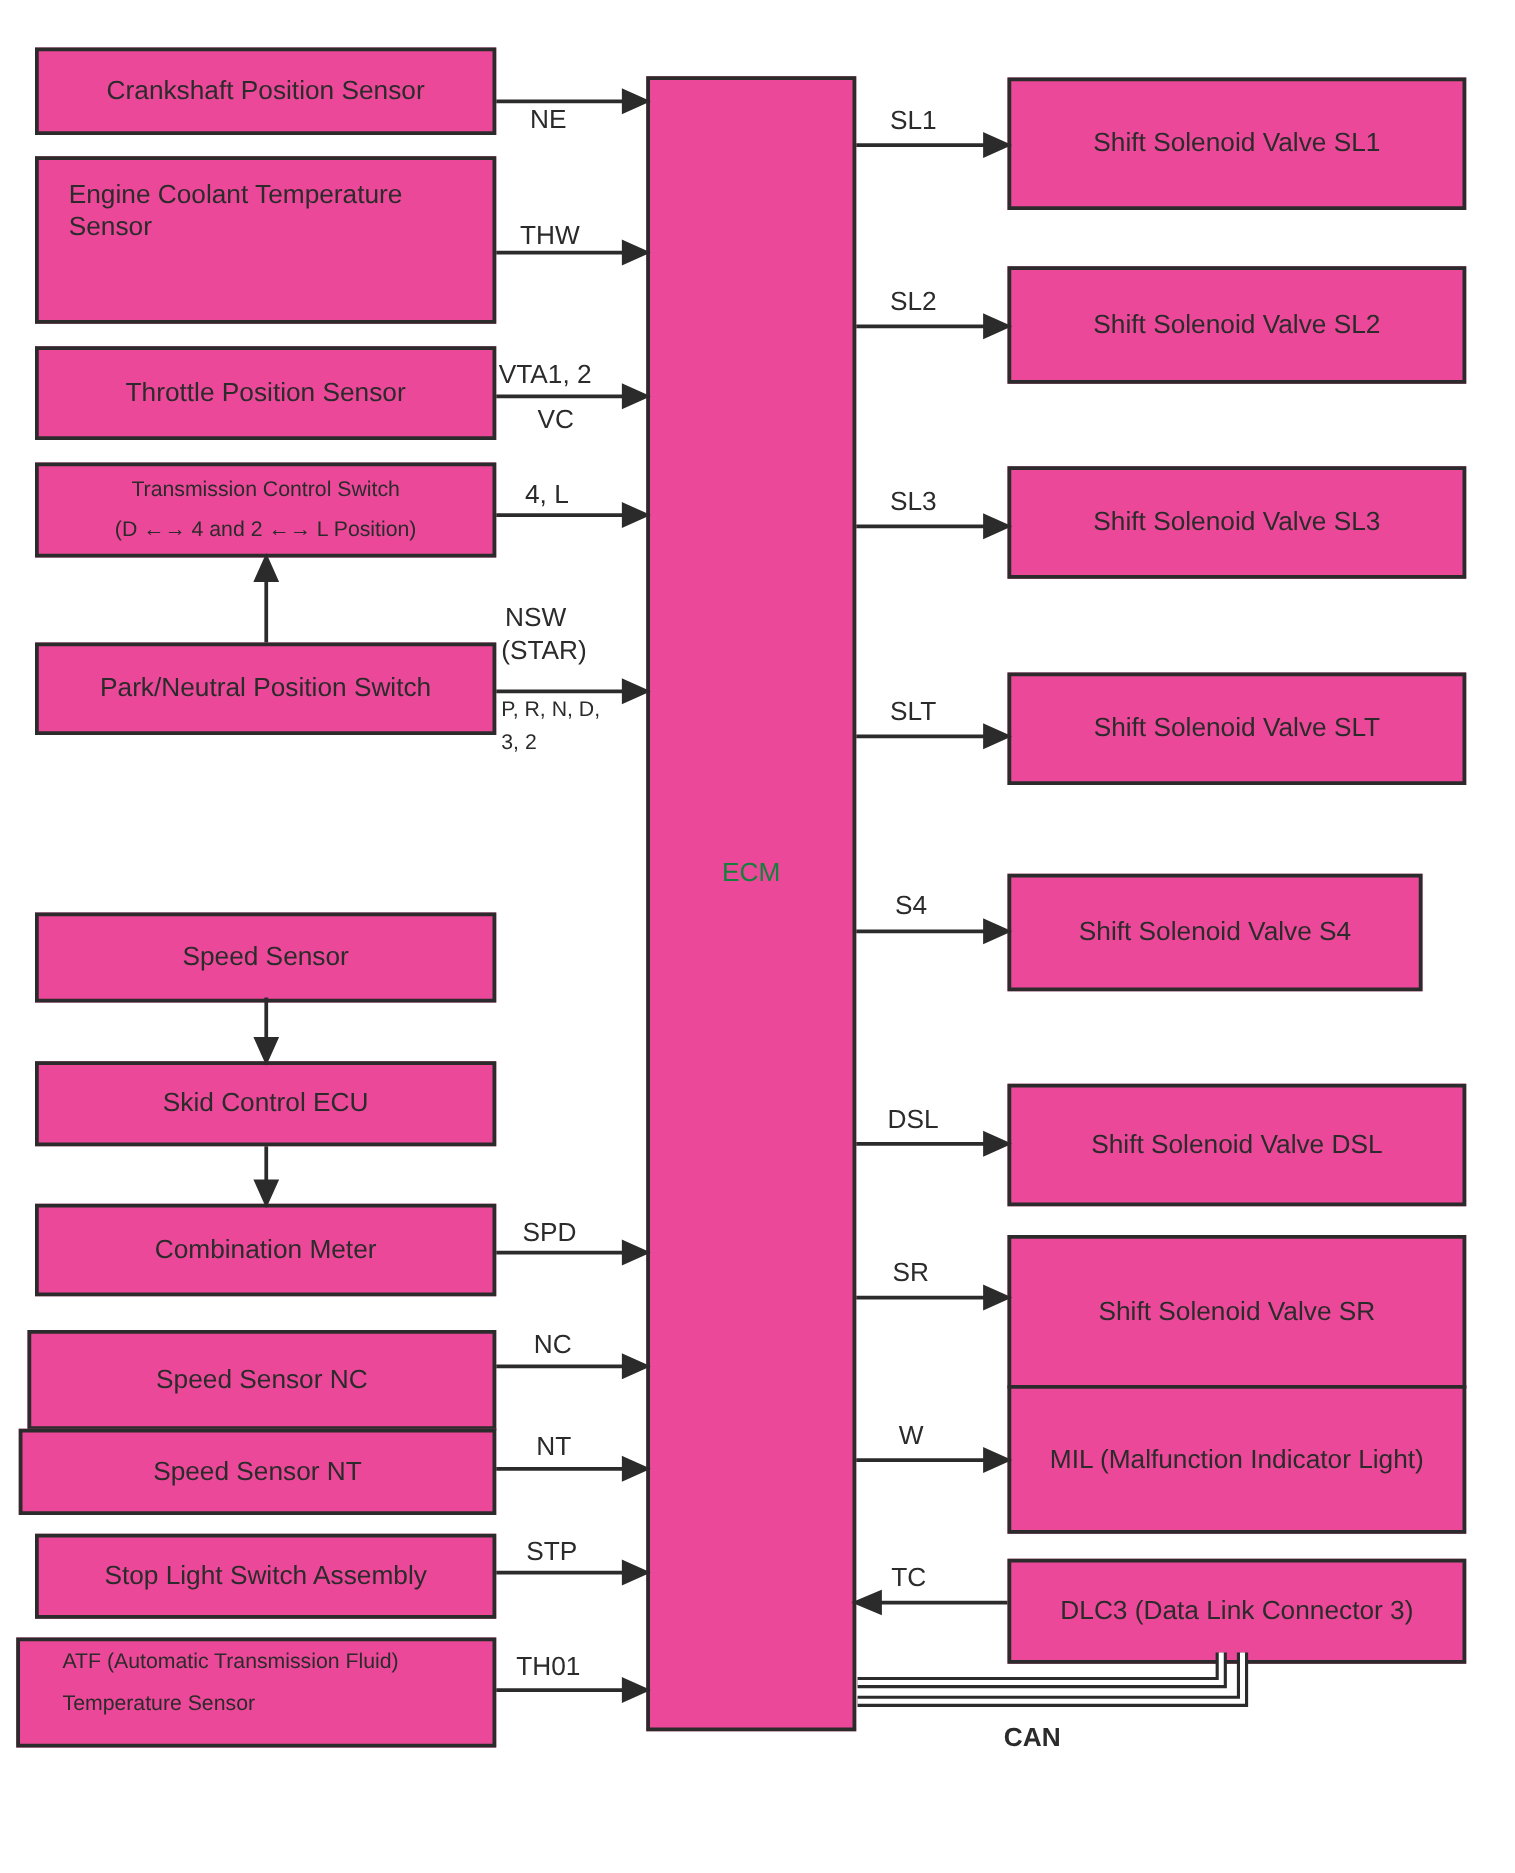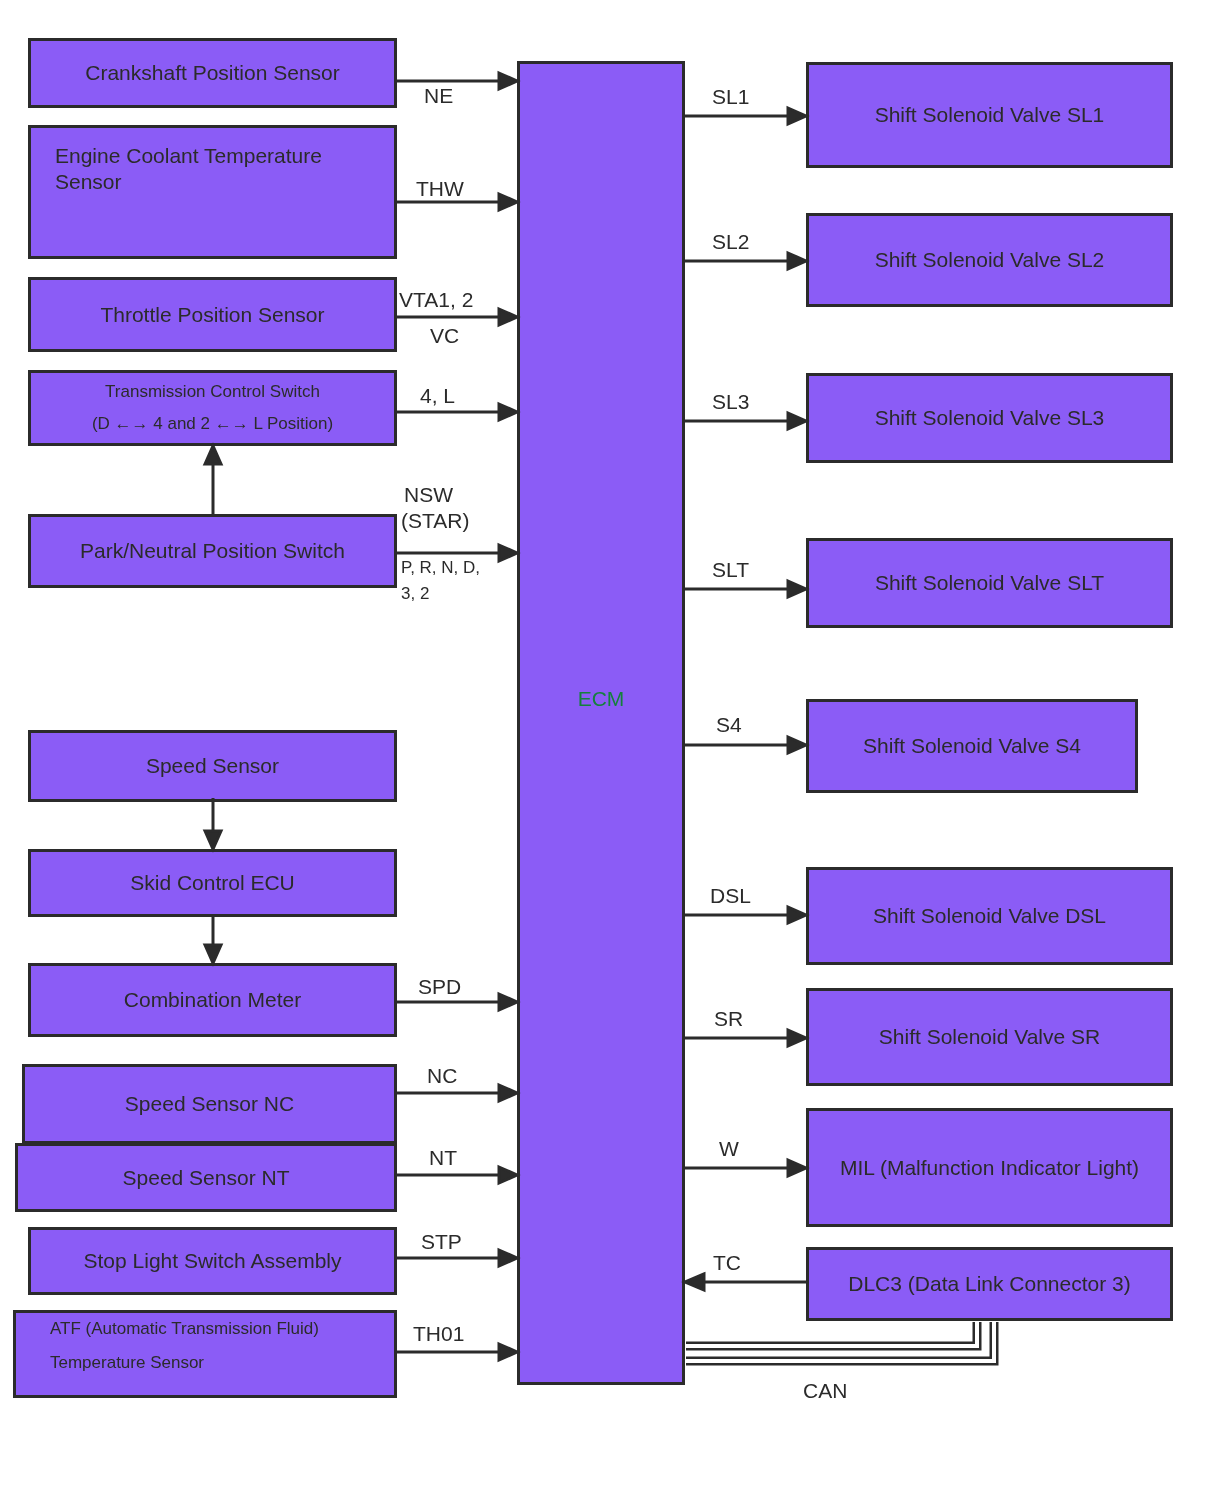--- a/index.html
+++ b/index.html
@@ -1,21 +1,21 @@
 <!DOCTYPE html>
 <html><head>
 <meta charset="utf-8">
 <style>
   html,body{margin:0;padding:0;background:#ffffff;}
   #canvas{
     position:relative;width:1212px;height:1498px;background:#ffffff;
     font-family:"Liberation Sans",sans-serif;color:#2b2b2b;overflow:hidden;
   }
   .box{
-    position:absolute;box-sizing:border-box;border:3px solid #2b2b2b;background:#8b5cf6;
+    position:absolute;box-sizing:border-box;border:3px solid #2b2b2b;background:#ec4899;
     display:flex;flex-direction:column;align-items:center;justify-content:center;
     font-size:21px;line-height:26px;text-align:center;
   }
   .box .ln{display:block;}
   
   .box.align-left{align-items:flex-start;text-align:left;justify-content:flex-start;}
   #box-engine-coolant{padding:15px 10px 0 24px;}
   #box-atf{padding:6px 8px 0 34px;font-size:17px;line-height:20px;}
   #box-atf .ln{margin-bottom:14px;}
   #box-transmission{font-size:17px;line-height:20px;gap:12px;}
@@ -98,27 +98,27 @@
   </div>
   <div class="box" style="left:806px;top:538px;width:367px;height:90px;">
     <span class="ln">Shift Solenoid Valve SLT</span>
   </div>
   <div class="box" style="left:806px;top:699px;width:332px;height:94px;">
     <span class="ln">Shift Solenoid Valve S4</span>
   </div>
   <div class="box" style="left:806px;top:867px;width:367px;height:98px;">
     <span class="ln">Shift Solenoid Valve DSL</span>
   </div>
-  <div class="box" style="left:806px;top:988px;width:367px;height:98px;">
+  <div class="box" style="left:806px;top:988px;width:367px;height:123px;">
     <span class="ln">Shift Solenoid Valve SR</span>
   </div>
   <div class="box" style="left:806px;top:1108px;width:367px;height:119px;">
     <span class="ln">MIL (Malfunction Indicator Light)</span>
   </div>
-  <div class="box" style="left:806px;top:1247px;width:367px;height:74px;">
+  <div class="box" style="left:806px;top:1247px;width:367px;height:84px;">
     <span class="ln">DLC3 (Data Link Connector 3)</span>
   </div>
 
   <svg id="wires" viewBox="0 0 1212 1498" xmlns="http://www.w3.org/2000/svg">
     <g stroke="#2b2b2b" stroke-width="3" fill="#2b2b2b">
 
       <g>
           <line x1="397" y1="81" x2="500" y2="81"></line>
           <polygon points="499,73 517,81 499,89"></polygon>
         </g>
@@ -237,15 +237,15 @@
   <span class="pin" style="left:712px;top:85px;">SL1</span>
   <span class="pin" style="left:712px;top:230px;">SL2</span>
   <span class="pin" style="left:712px;top:390px;">SL3</span>
   <span class="pin" style="left:712px;top:558px;">SLT</span>
   <span class="pin" style="left:716px;top:713px;">S4</span>
   <span class="pin" style="left:710px;top:884px;">DSL</span>
   <span class="pin" style="left:714px;top:1007px;">SR</span>
   <span class="pin" style="left:719px;top:1137px;">W</span>
   <span class="pin" style="left:713px;top:1251px;">TC</span>
 
-  <span class="pin" style="left:803px;top:1379px;">CAN</span>
+  <span class="pin" style="left:803px;top:1379px;font-weight:bold;">CAN</span>
 
 </div>
 
 </body></html>

